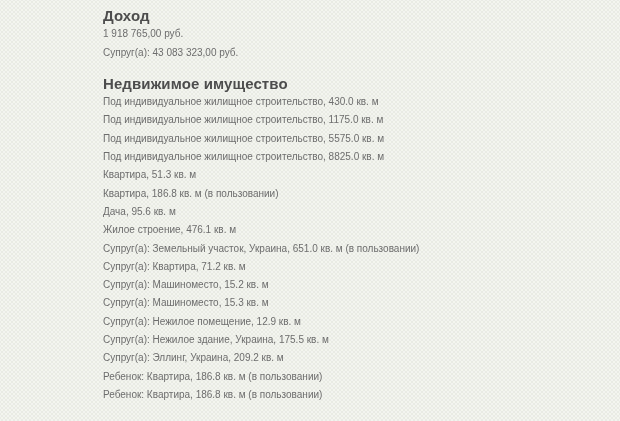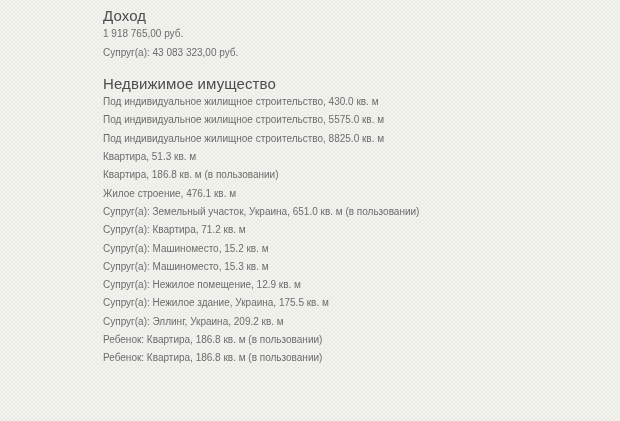--- a/index.html
+++ b/index.html
@@ -28,21 +28,21 @@
   .content {
     position: absolute;
     left: 103px;
     top: 0;
     width: 500px;
     padding-top: 7px;
   }
   .section-heading {
     font-size: 15px;
     line-height: 18.3px;
-    font-weight: normal;
+    font-weight: bold;
     color: var(--heading-color);
     letter-spacing: 0.1px;
   }
   .line {
     font-size: 10px;
     line-height: 18.3px;
     color: var(--body-color);
     white-space: nowrap;
   }
   .section + .section {
@@ -63,29 +63,31 @@
         <div class="line">Супруг(а): 43 083 323,00 руб.</div>
       </div>
   </div>
 
   <div class="section">
     <div class="section-heading">Недвижимое имущество</div>
     <div class="section-list">
 
         <div class="line">Под индивидуальное жилищное строительство, 430.0 кв. м</div>
 
+        <div class="line">Под индивидуальное жилищное строительство, 1175.0 кв. м</div>
 
         <div class="line">Под индивидуальное жилищное строительство, 5575.0 кв. м</div>
 
         <div class="line">Под индивидуальное жилищное строительство, 8825.0 кв. м</div>
 
         <div class="line">Квартира, 51.3 кв. м</div>
 
         <div class="line">Квартира, 186.8 кв. м (в пользовании)</div>
 
+        <div class="line">Дача, 95.6 кв. м</div>
 
         <div class="line">Жилое строение, 476.1 кв. м</div>
 
         <div class="line">Супруг(а): Земельный участок, Украина, 651.0 кв. м (в пользовании)</div>
 
         <div class="line">Супруг(а): Квартира, 71.2 кв. м</div>
 
 
         <div class="line">Супруг(а): Машиноместо, 15.2 кв. м</div>
 

